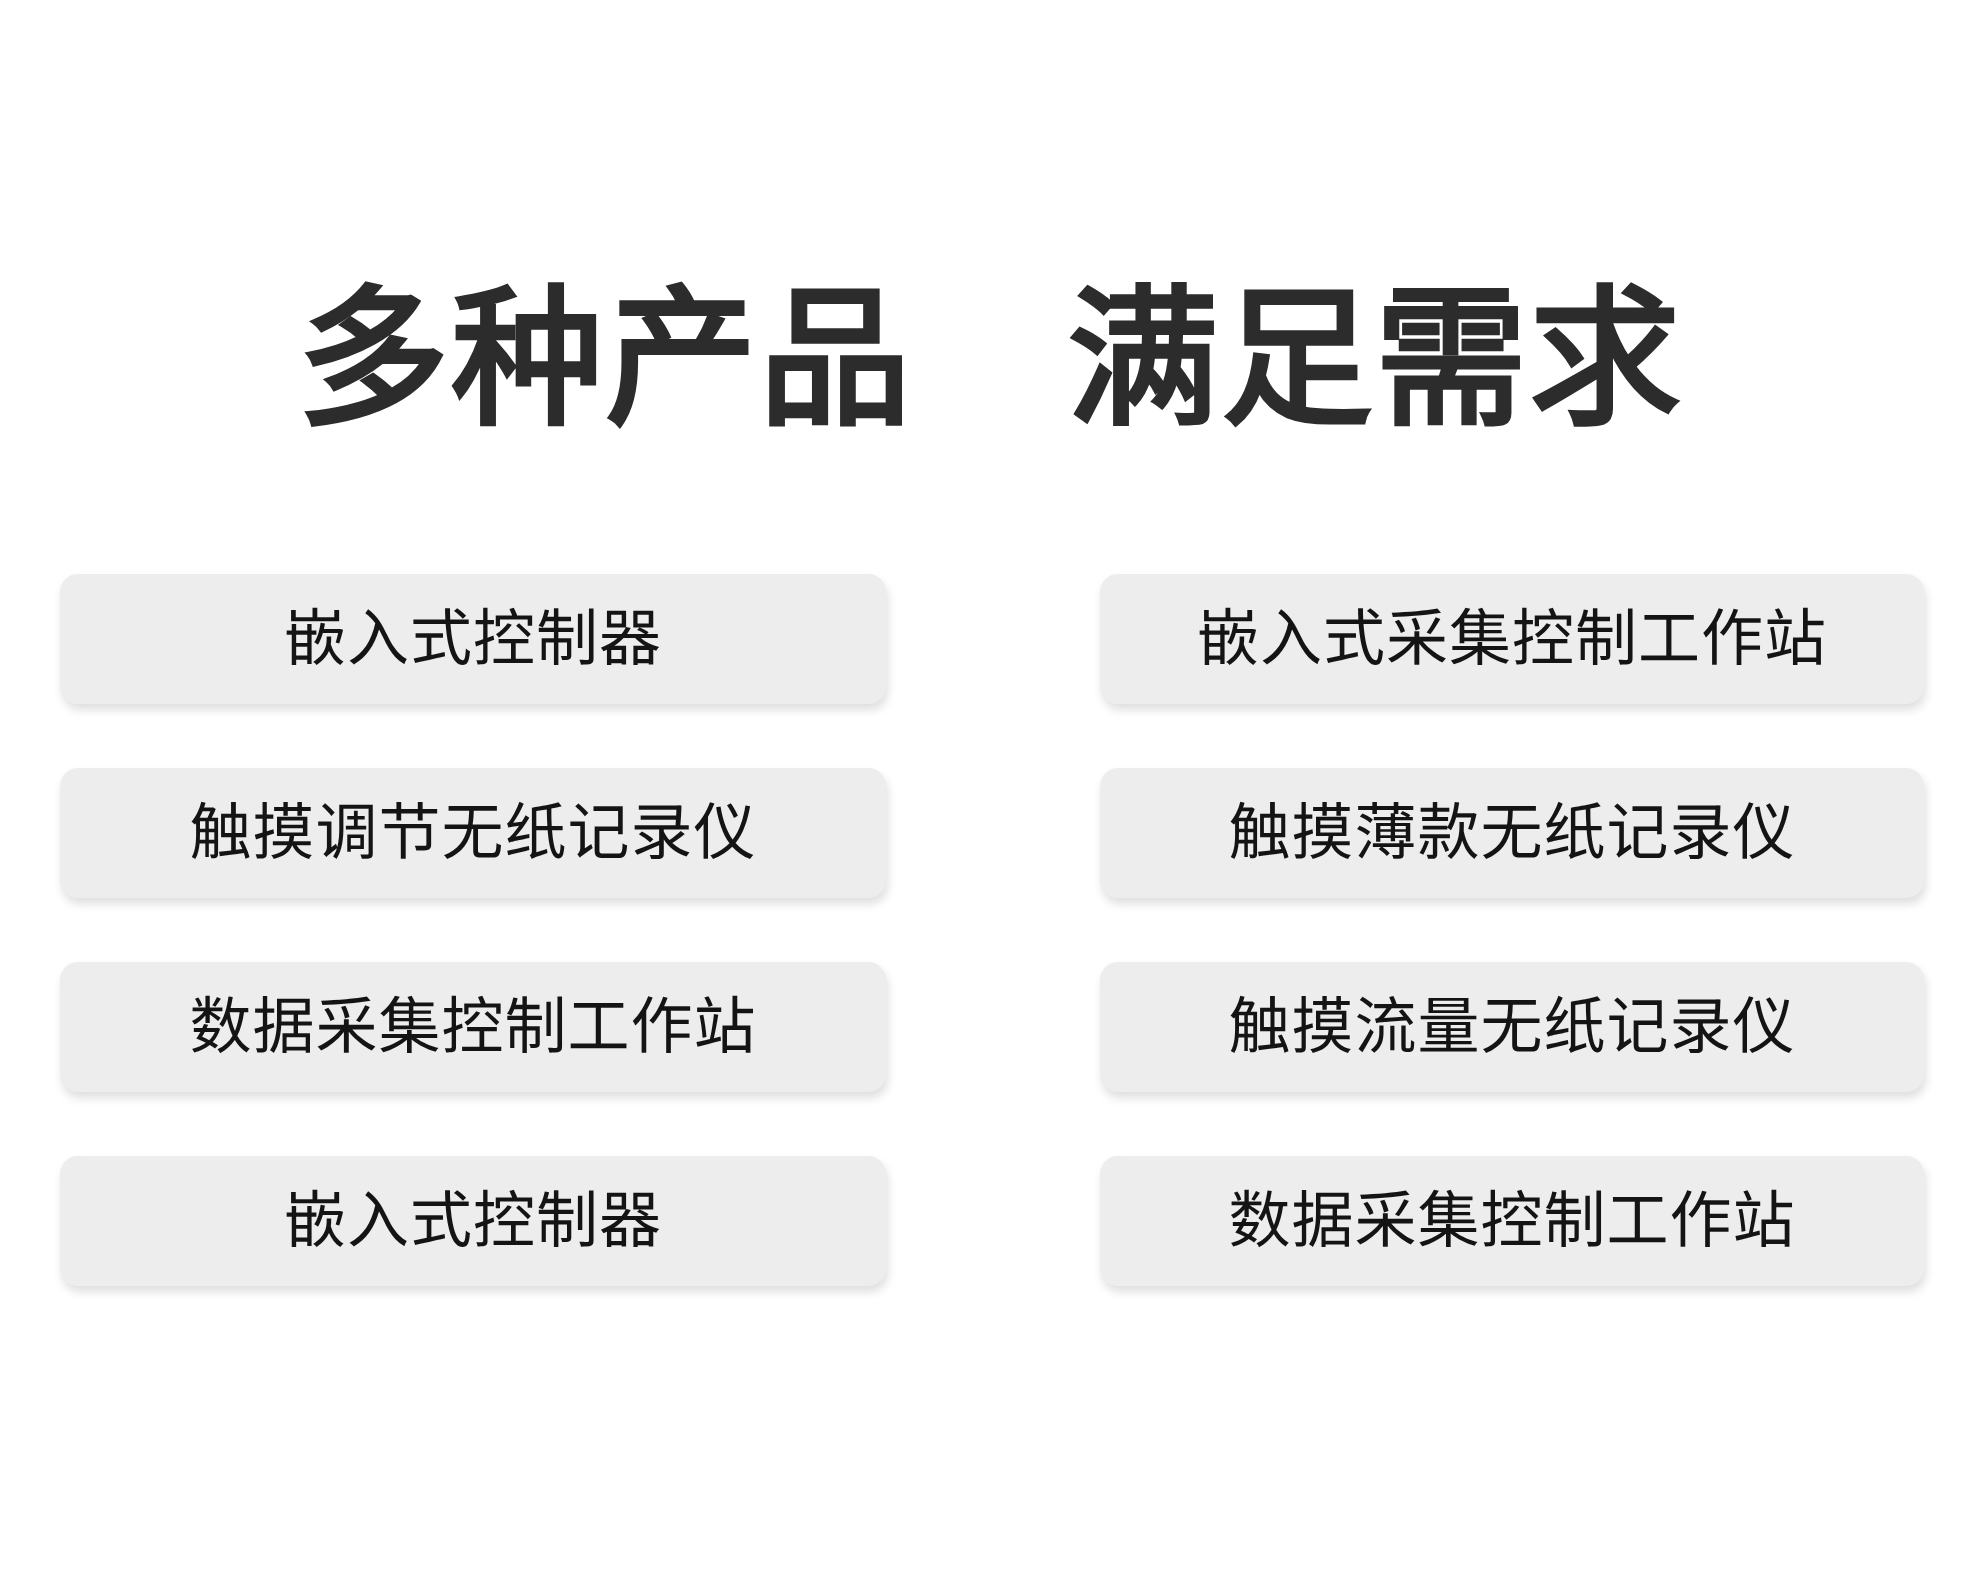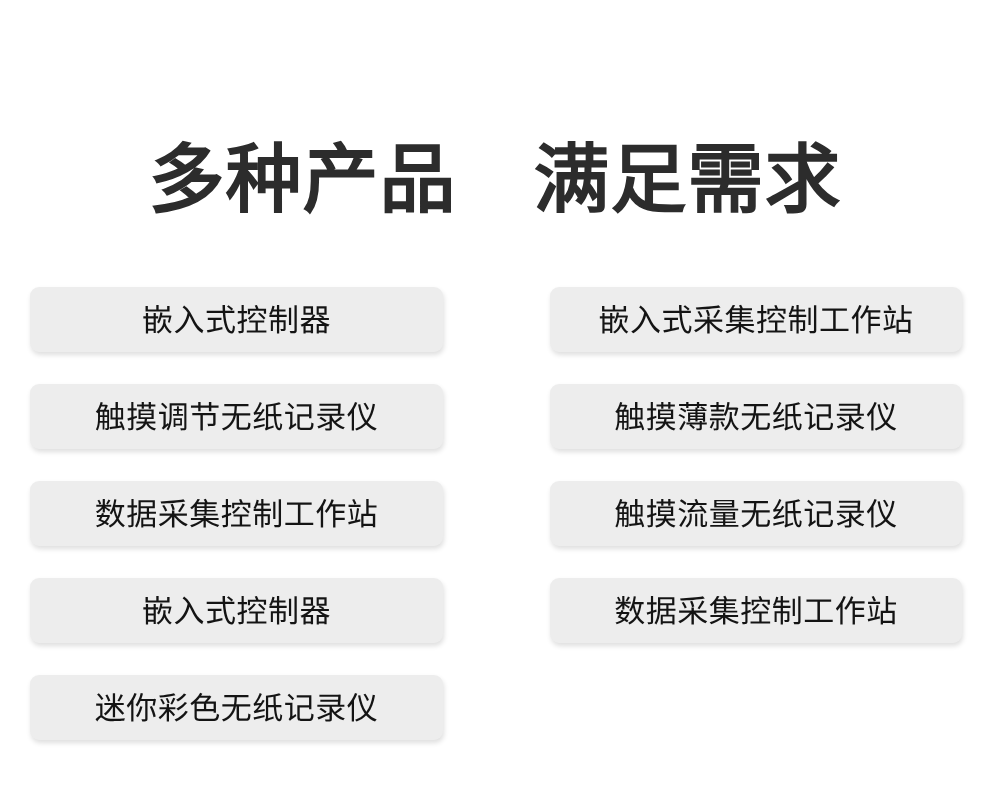--- a/index.html
+++ b/index.html
@@ -108,23 +108,20 @@
       </div>
       <div class="product-card">
         <span class="product-label">触摸调节无纸记录仪</span>
       </div>
       <div class="product-card">
         <span class="product-label">数据采集控制工作站</span>
       </div>
       <div class="product-card">
         <span class="product-label">嵌入式控制器</span>
       </div>
-      <div class="product-card">
-        <span class="product-label">迷你彩色无纸记录仪</span>
-      </div>
     </div>
 
     <div class="column right">
       <div class="product-card">
         <span class="product-label">嵌入式采集控制工作站</span>
       </div>
       <div class="product-card">
         <span class="product-label">触摸薄款无纸记录仪</span>
       </div>
       <div class="product-card">

